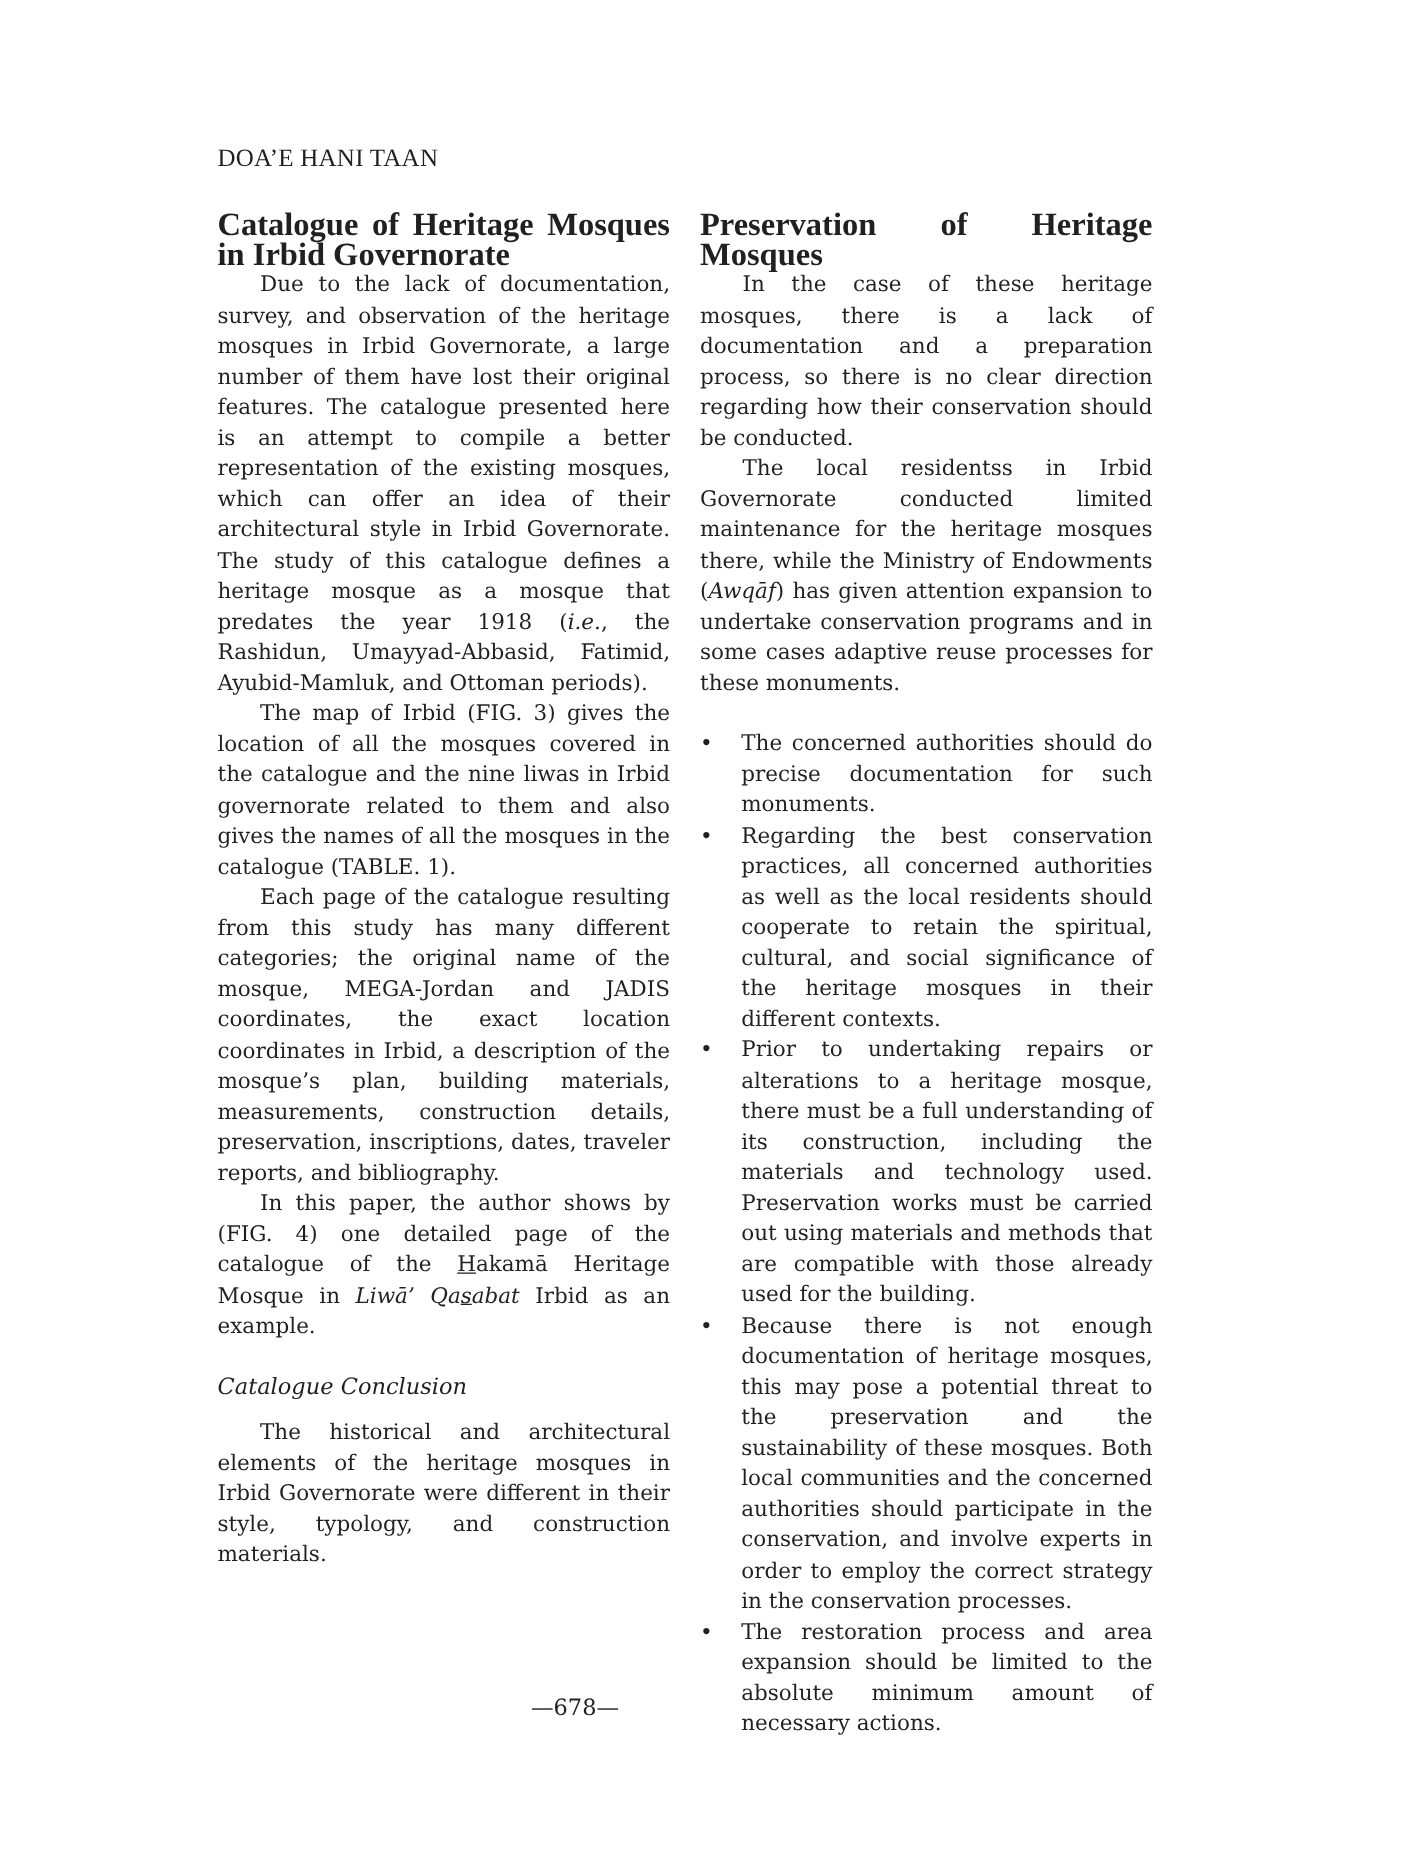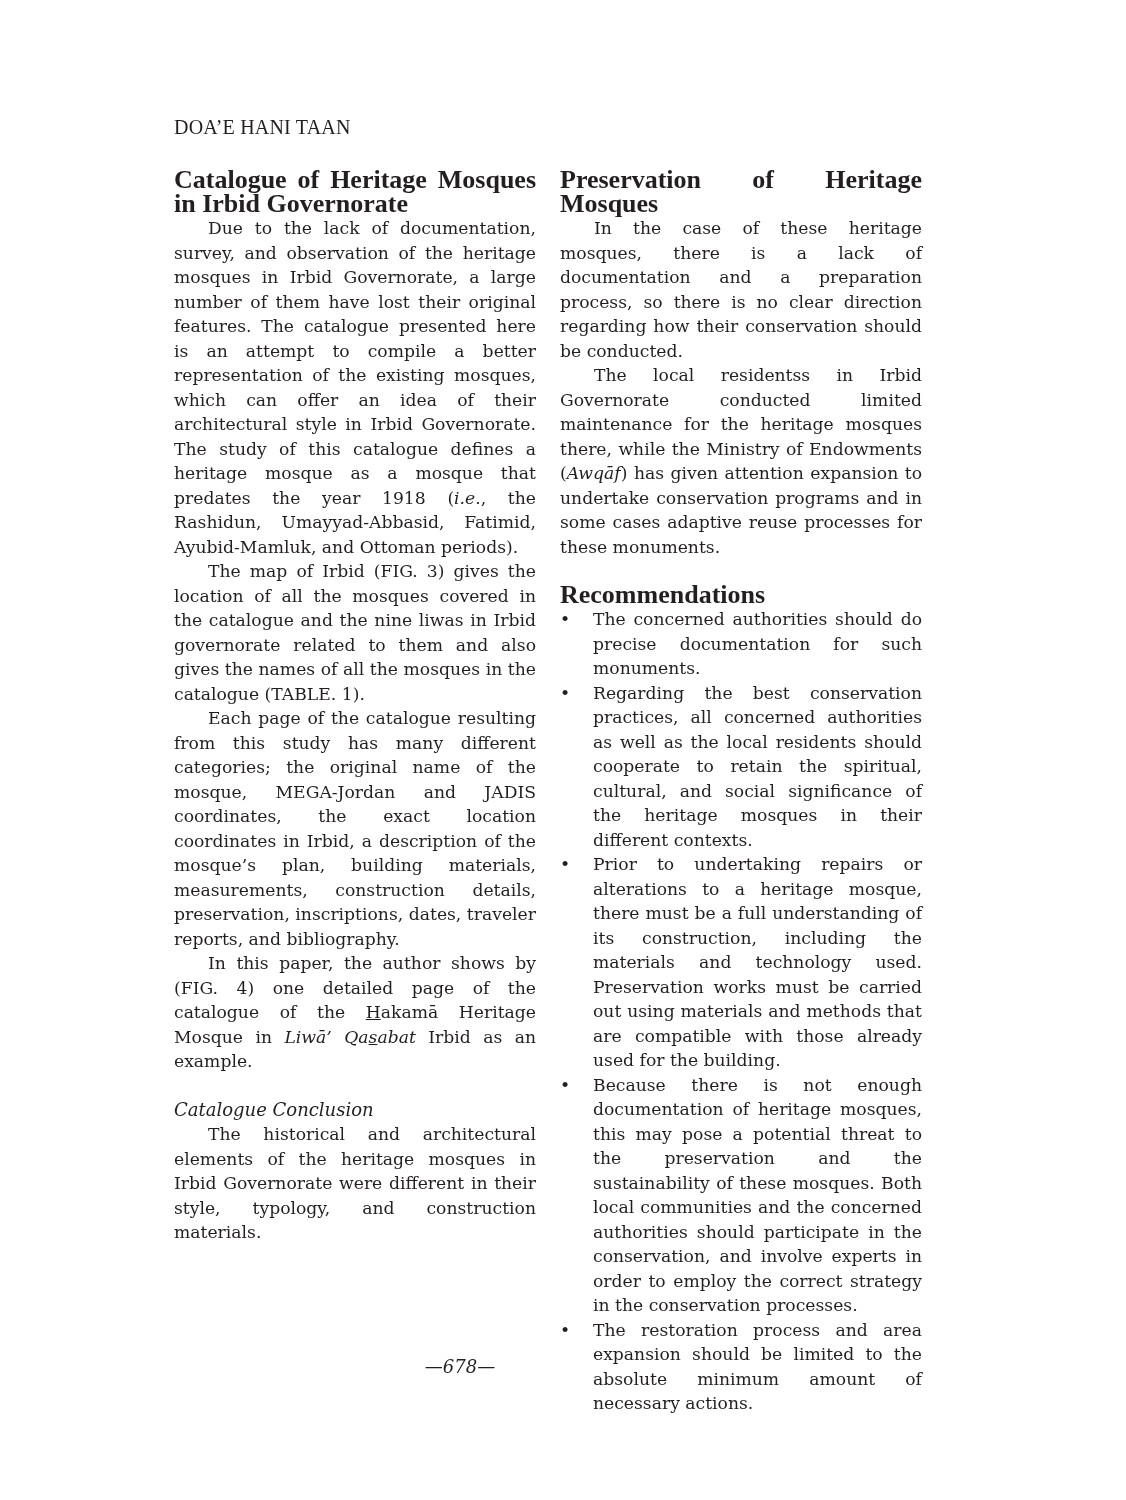--- a/index.html
+++ b/index.html
@@ -3,26 +3,26 @@
 <meta charset="utf-8">
 <style>
   html, body { margin: 0; padding: 0; background: #ffffff; }
   body { width: 1126px; height: 1500px; position: relative; overflow: hidden; color: #231f20; }
   .runhead { position: absolute; left: 174px; top: 116px; font-family: "Liberation Serif", serif; font-size: 20px; letter-spacing: 0.2px; }
   .col { position: absolute; top: 168px; width: 362px; font-family: "DejaVu Serif", serif; font-size: 17.2px; line-height: 24.5px; text-align: justify; hyphens: manual; }
   .col-left { left: 174px; }
   .col-right { left: 560px; }
   h2.sec { font-family: "Liberation Serif", serif; font-weight: bold; font-size: 26px; line-height: 24px; margin: 0; text-align: justify; }
   .col p { margin: 0; text-indent: 34px; }
-  h3.sub { font-family: "DejaVu Serif", serif; font-style: italic; font-weight: normal; font-size: 18px; margin: 24px 0 0 0; line-height: 24.5px; }
+  h3.sub { font-family: "DejaVu Serif", serif; font-style: italic; font-weight: normal; font-size: 18px; margin: 24px 0 12px 0; line-height: 24.5px; }
   ul.recs { list-style: none; margin: 0; padding: 0; }
   ul.recs li { position: relative; padding-left: 33px; }
   ul.recs li .bullet { position: absolute; left: 0; top: 0; }
   .u { text-decoration: underline; }
-  .pagenum { position: absolute; top: 1356px; left: 0; width: 920px; text-align: center; font-family: "DejaVu Serif", serif; font-size: 18px; font-style: italic; }
+  .pagenum { position: absolute; top: 1356px; left: 0; width: 920px; text-align: center; font-family: "DejaVu Serif", serif; font-size: 18px; }
   .spacer { height: 24px; }
 </style>
 </head>
 <body>
 
 <div class="runhead">DOA’E HANI TAAN</div>
 
 <div class="col col-left">
   <h2 class="sec">Catalogue of Heritage Mosques in Irbid Governorate</h2>
   <p><span>Due to the lack of documentation, survey, and observation of the heritage mosques in Irbid Governorate, a large number of them have lost their original features. The catalogue presented here is an attempt to compile a better representation of the existing mosques, which can offer an idea of their architectural style in Irbid Governorate. The study of this catalogue defines a heritage mosque as a mosque that predates the year 1918 (</span><em>i.e.</em><span>, the Rashidun, Umayyad-Abbasid, Fatimid, Ayubid-Mamluk, and Ottoman periods).</span></p>
@@ -31,21 +31,20 @@
   <p><span>In this paper, the author shows by (FIG. 4) one detailed page of the catalogue of the </span><span class="u">H</span><span>akamā Heritage Mosque in </span><em><span>Liwā’ Qa</span><span class="u">s</span><span>abat</span></em><span> Irbid as an example.</span></p>
   <h3 class="sub">Catalogue Conclusion</h3>
   <p>The historical and architectural elements of the heritage mosques in Irbid Governorate were different in their style, typology, and construction materials.</p>
 </div>
 
 <div class="col col-right">
   <h2 class="sec">Preservation of Heritage Mosques</h2>
   <p>In the case of these heritage mosques, there is a lack of documentation and a preparation process, so there is no clear direction regarding how their conservation should be conducted.</p>
   <p><span>The local residentss in Irbid Governorate conducted limited maintenance for the heritage mosques there, while the Ministry of Endowments (</span><em>Awqāf</em><span>) has given attention expansion to undertake conservation programs and in some cases adaptive reuse processes for these monuments.</span></p>
   <div class="spacer"></div>
-  <h2 class="sec">Recommendations</h2>
   <ul class="recs">
     <li><span class="bullet">•</span><span>The concerned authorities should do precise documentation for such monuments.</span></li>
     <li><span class="bullet">•</span><span>Regarding the best conservation practices, all concerned authorities as well as the local residents should cooperate to retain the spiritual, cultural, and social significance of the heritage mosques in their different contexts.</span></li>
     <li><span class="bullet">•</span><span>Prior to undertaking repairs or alterations to a heritage mosque, there must be a full understanding of its construction, including the materials and technology used. Preservation works must be carried out using materials and methods that are compatible with those already used for the building.</span></li>
     <li><span class="bullet">•</span><span>Because there is not enough documentation of heritage mosques, this may pose a potential threat to the preservation and the sustainability of these mosques. Both local communities and the concerned authorities should participate in the conservation, and involve experts in order to employ the correct strategy in the conservation processes.</span></li>
     <li><span class="bullet">•</span><span>The restoration process and area expansion should be limited to the absolute minimum amount of necessary actions.</span></li>
   </ul>
 </div>
 
 <div class="pagenum">—678—</div>

